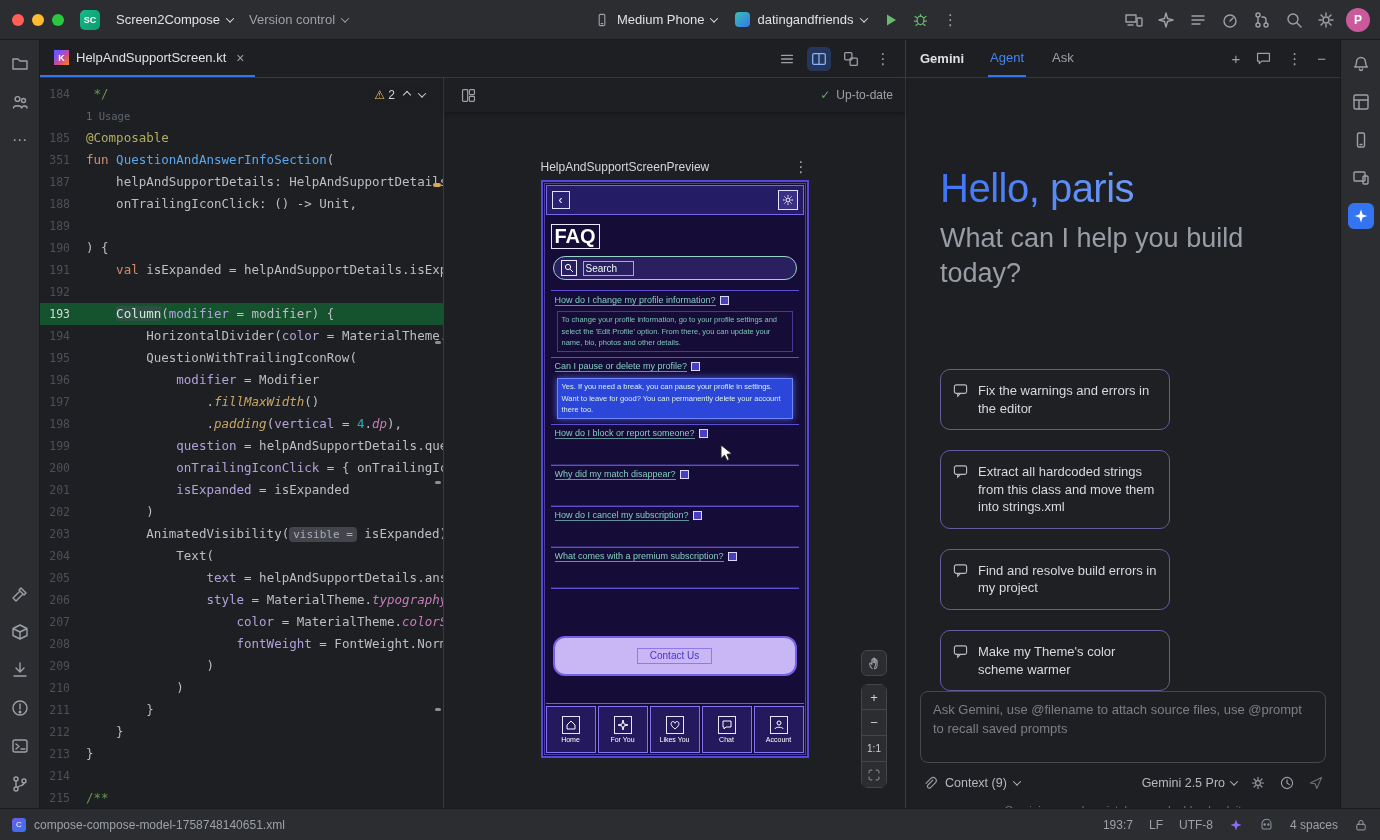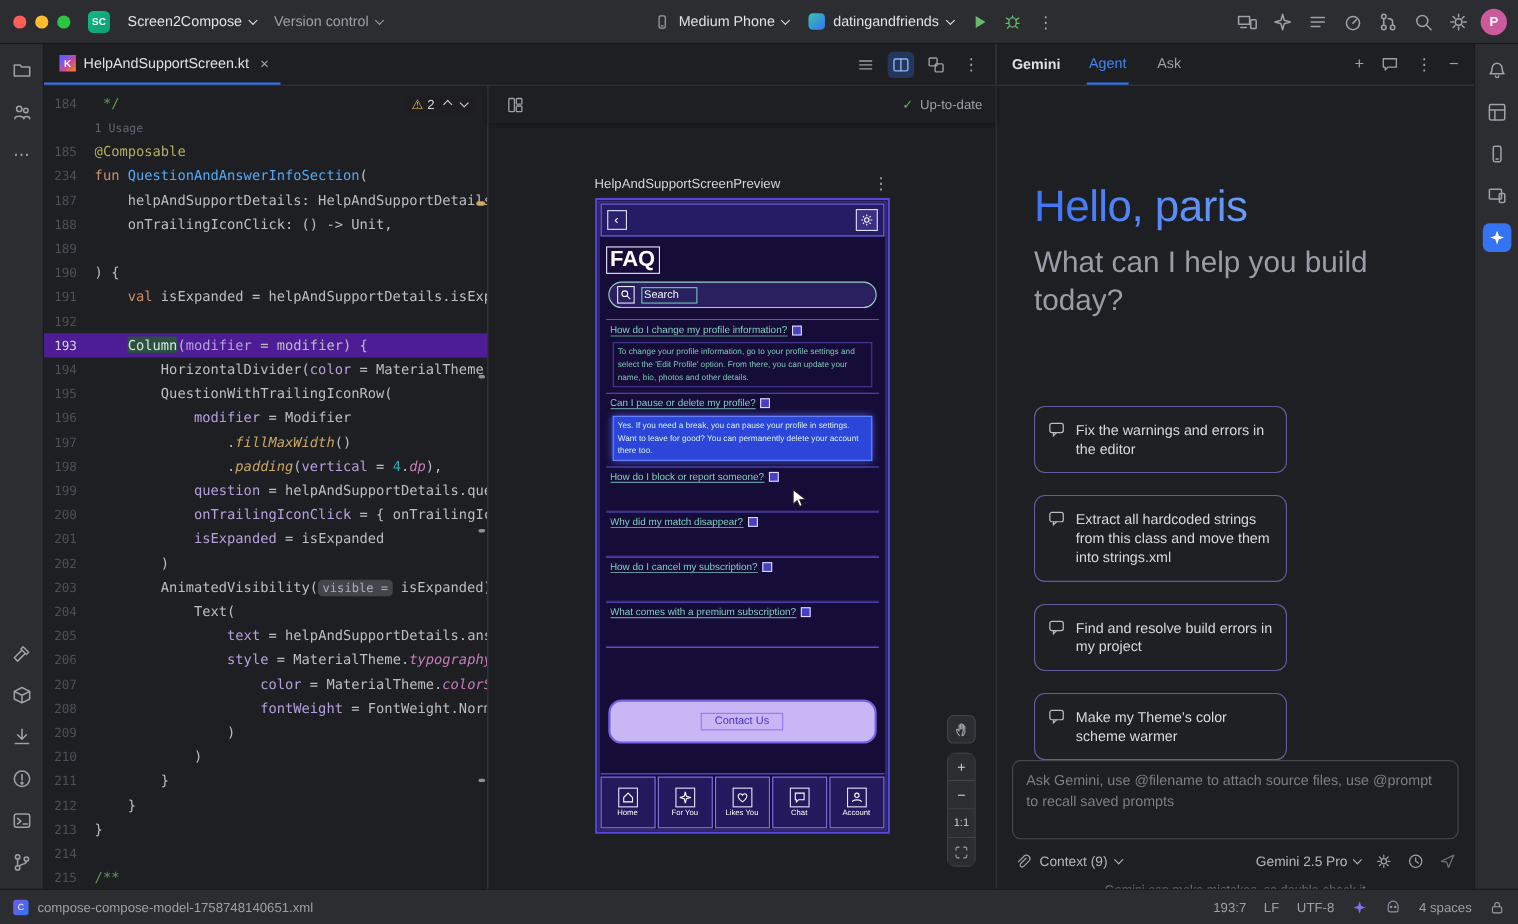--- a/index.html
+++ b/index.html
@@ -52,21 +52,21 @@
   .ta-btn{width:24px;height:24px;display:grid;place-items:center;border-radius:5px}
   .ta-btn.active{background:rgba(53,116,240,.28)}
 
   .split{flex:1;display:flex;min-height:0}
 
   
   .editor{width:403px;flex:none;position:relative;overflow:hidden;background:#1e1f22}
   .code-area{position:absolute;inset:0;padding-top:5px;font-family:"DejaVu Sans Mono",monospace;
              font-size:12.5px;line-height:22px}
   .crow{display:flex;height:22px;white-space:pre}
-  .crow.caret{background:#4c1d95}
+  .crow.caret{background:#14532d}
   .lnum{width:46px;flex:none;text-align:right;padding-right:16px;color:#4b5059;font-size:11.5px}
   .crow.caret .lnum{color:#d5d8dd}
   .ltxt{flex:1;overflow:hidden}
   .inlay{color:#5f6672;font-size:10.5px}
   .tk-p{color:#bcbec4}.tk-kw{color:#cf8e6d}.tk-fn{color:#56a8f5}.tk-an{color:#b3ae60}
   .tk-na{color:#b3a1dd}.tk-ex{color:#c8a765;font-style:italic}.tk-nu{color:#2aacb8}
   .tk-pr{color:#c77dbb;font-style:italic}.tk-doc{color:#629755}
   .tk-chip{background:#43454a;color:#a8adbd;border-radius:4px;padding:1px 4px;font-size:11px}
   .tk-sel{background:#2d5043;color:#cfeadb;border-radius:2px}
   .inspect{position:absolute;top:8px;right:12px;display:flex;align-items:center;gap:9px;
@@ -350,21 +350,21 @@
         </div>
       </div>
 
       <div class="split">
 
         <div class="editor">
           <div class="code-area">
               <div class="crow"><span class="lnum">184</span><span class="ltxt"><span class="tk-doc"> */</span></span></div>
               <div class="crow"><span class="lnum"></span><span class="ltxt"><span class="inlay">1 Usage</span></span></div>
               <div class="crow"><span class="lnum">185</span><span class="ltxt"><span class="tk-an">@Composable</span></span></div>
-              <div class="crow"><span class="lnum">234</span><span class="ltxt"><span class="tk-kw">fun </span><span class="tk-fn">QuestionAndAnswerInfoSection</span><span class="tk-p">(</span></span></div>
+              <div class="crow"><span class="lnum">351</span><span class="ltxt"><span class="tk-kw">fun </span><span class="tk-fn">QuestionAndAnswerInfoSection</span><span class="tk-p">(</span></span></div>
               <div class="crow"><span class="lnum">187</span><span class="ltxt"><span class="tk-p">    helpAndSupportDetails: HelpAndSupportDetails,</span></span></div>
               <div class="crow"><span class="lnum">188</span><span class="ltxt"><span class="tk-p">    onTrailingIconClick: () -&gt; Unit,</span></span></div>
               <div class="crow"><span class="lnum">189</span></div>
               <div class="crow"><span class="lnum">190</span><span class="ltxt"><span class="tk-p">) {</span></span></div>
               <div class="crow"><span class="lnum">191</span><span class="ltxt"><span class="tk-p">    </span><span class="tk-kw">val</span><span class="tk-p"> isExpanded = helpAndSupportDetails.isExpanded</span></span></div>
               <div class="crow"><span class="lnum">192</span><span class="ltxt"></span></div>
               <div class="crow caret"><span class="lnum">193</span><span class="ltxt"><span class="tk-p">    </span><span class="tk-sel">Column</span><span class="tk-p">(</span><span class="tk-na">modifier</span><span class="tk-p"> = modifier) {</span></span></div>
               <div class="crow"><span class="lnum">194</span><span class="ltxt"><span class="tk-p">        HorizontalDivider(</span><span class="tk-na">color</span><span class="tk-p"> = MaterialTheme.colorScheme.outline)</span></span></div>
               <div class="crow"><span class="lnum">195</span><span class="ltxt"><span class="tk-p">        QuestionWithTrailingIconRow(</span></span></div>
               <div class="crow"><span class="lnum">196</span><span class="ltxt"><span class="tk-p">            </span><span class="tk-na">modifier</span><span class="tk-p"> = Modifier</span></span></div>

